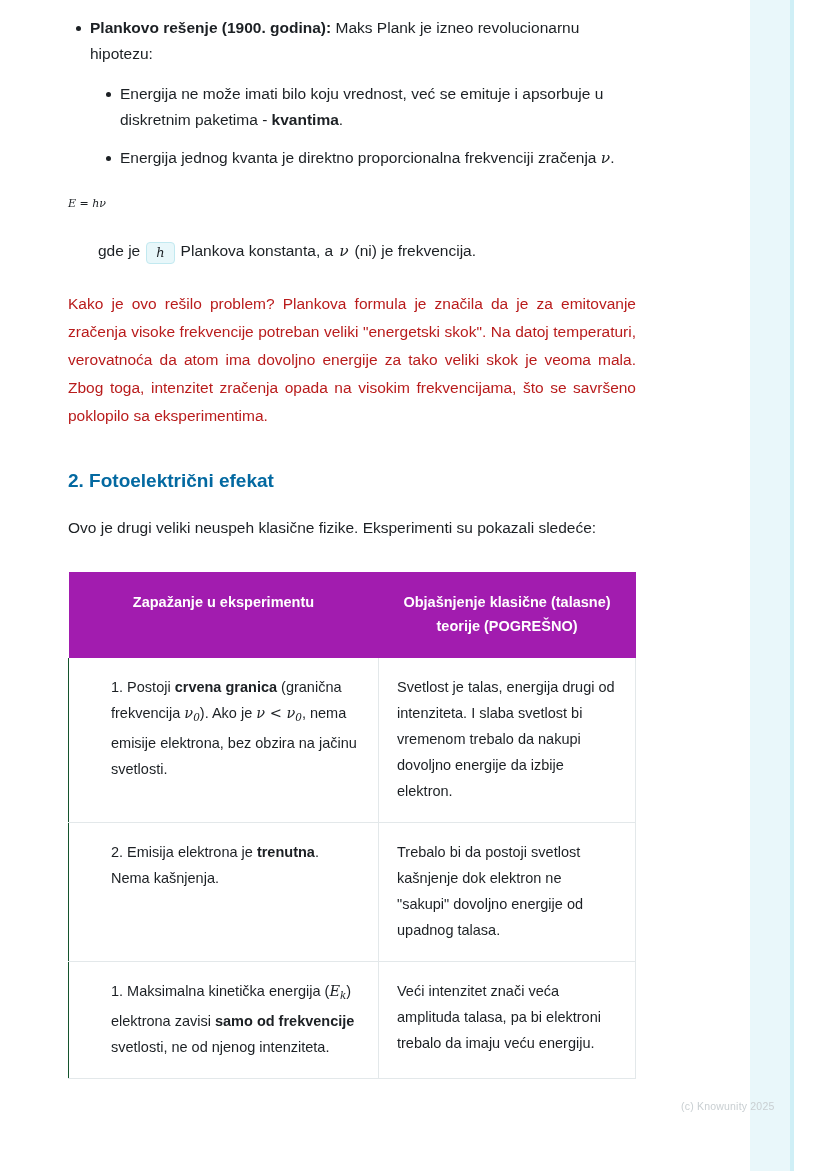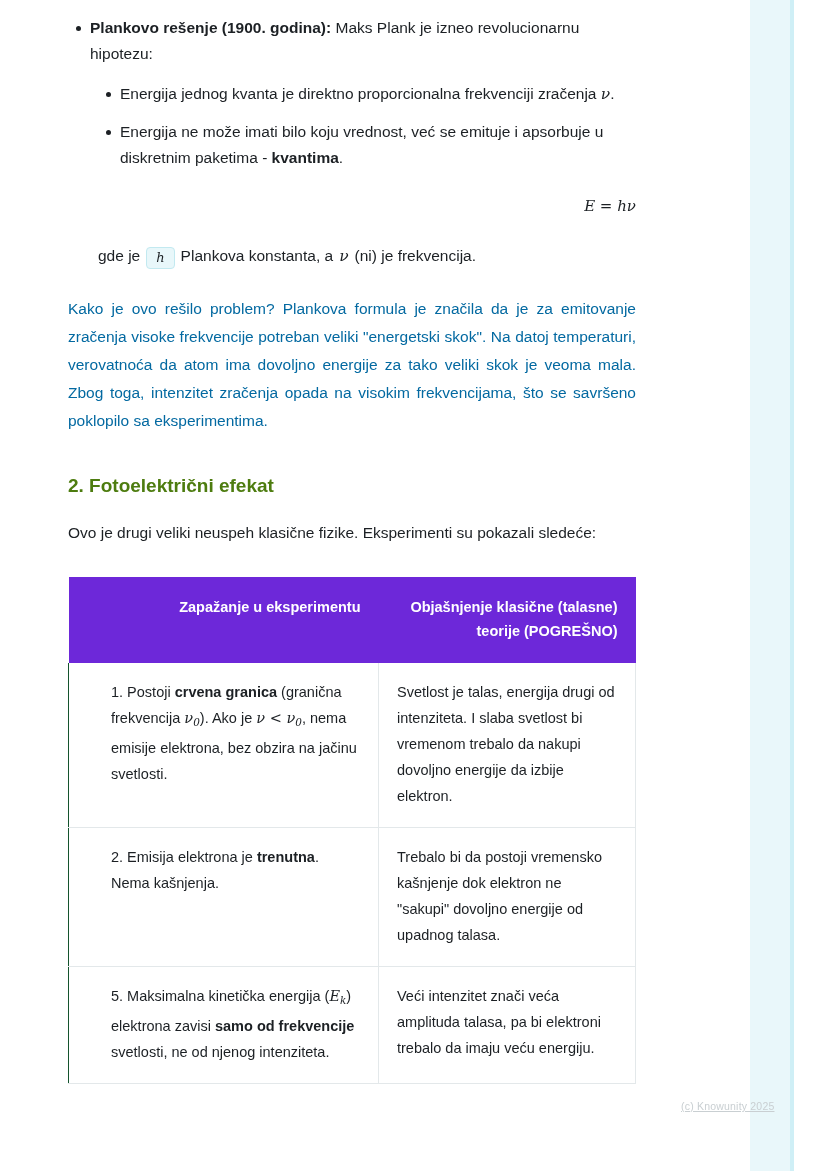--- a/index.html
+++ b/index.html
@@ -88,23 +88,23 @@
   }
 
   .indent-para {
     margin: 22px 0 0 30px;
     font-size: 15.5px;
     line-height: 26px;
   }
 
   .formula {
     margin: 26px 0 0 0;
-    text-align: right;
+    text-align: left;
     font-family: "DejaVu Serif", serif;
-    font-size: 15px;
+    font-size: 11px;
     font-style: italic;
     color: #1c2024;
   }
 
   .gde-line {
     margin: 28px 0 0 30px;
     font-size: 15.5px;
     line-height: 26px;
     display: flex;
     align-items: flex-end;
@@ -122,49 +122,49 @@
     font-size: 13px;
     color: #1c2024;
     line-height: 18px;
   }
 
   .body-para {
     margin-top: 26px;
     font-size: 15.5px;
     line-height: 28px;
     text-align: justify;
-    color: #0369a1;
+    color: #b91c1c;
   }
 
   h2.section {
     margin: 38px 0 0 0;
     font-size: 19px;
     line-height: 26px;
     font-weight: bold;
-    color: #4d7c0f;
+    color: #0369a1;
   }
 
   .intro-para {
     margin-top: 20px;
     font-size: 15.5px;
     line-height: 28px;
     text-align: justify;
   }
 
   
   table.cmp {
     margin-top: 30px;
     border-collapse: collapse;
     width: 100%;
     table-layout: fixed;
   }
   table.cmp th {
-    background: #6d28d9;
+    background: #a21caf;
     color: #ffffff;
-    text-align: right;
+    text-align: center;
     font-size: 14.5px;
     font-weight: bold;
     line-height: 24px;
     padding: 18px 18px 20px 18px;
     vertical-align: top;
   }
   table.cmp th.col1 { width: 274px; }
   table.cmp td {
     border: 1px solid #e3e8ea;
     border-top: none;
@@ -203,40 +203,39 @@
     background: #ffffff;
   }
 
   .watermark {
     position: absolute;
     left: 681px;
     top: 1100px;
     font-size: 10.5px;
     color: #c9cfd2;
     letter-spacing: 0.2px;
-    text-decoration: underline;
   }
 </style>
 </head>
 <body>
 
 <div class="page">
 
   <div class="content">
 
     <ul class="level1">
       <li>
         <span class="bold">Plankovo rešenje (1900. godina):</span><span> Maks Plank je izneo revolucionarnu hipotezu:</span>
 
         <ul class="level2">
           <li>
-            <span>Energija jednog kvanta je direktno proporcionalna frekvenciji zračenja </span><span class="math">ν</span><span>.</span>
+            <span>Energija ne može imati bilo koju vrednost, već se emituje i apsorbuje u diskretnim paketima - </span><span class="bold">kvantima</span><span>.</span>
           </li>
           <li>
-            <span>Energija ne može imati bilo koju vrednost, već se emituje i apsorbuje u diskretnim paketima - </span><span class="bold">kvantima</span><span>.</span>
+            <span>Energija jednog kvanta je direktno proporcionalna frekvenciji zračenja </span><span class="math">ν</span><span>.</span>
           </li>
         </ul>
       </li>
     </ul>
 
 
     <div class="formula">E = hν</div>
 
     <div class="gde-line">
       <span>gde je</span>
@@ -263,25 +262,25 @@
         <tr>
           <td>
             <span id="r0c0"><span>1. Postoji </span><span class="bold">crvena granica</span><span> (granična frekvencija </span><span class="math">ν<sub>0</sub></span><span>). Ako je </span><span class="math">ν &lt; ν<sub>0</sub></span><span>, nema emisije elektrona, bez obzira na jačinu svetlosti.</span></span>
           </td>
           <td>Svetlost je talas, energija drugi od intenziteta. I slaba svetlost bi vremenom trebalo da nakupi dovoljno energije da izbije elektron.</td>
         </tr>
         <tr>
           <td>
             <span id="r1c0"><span>2. Emisija elektrona je </span><span class="bold">trenutna</span><span>. Nema kašnjenja.</span></span>
           </td>
-          <td>Trebalo bi da postoji vremensko kašnjenje dok elektron ne "sakupi" dovoljno energije od upadnog talasa.</td>
+          <td>Trebalo bi da postoji svetlost kašnjenje dok elektron ne "sakupi" dovoljno energije od upadnog talasa.</td>
         </tr>
         <tr>
           <td>
-            <span id="r2c0"><span>5. Maksimalna kinetička energija (</span><span class="math">E<sub>k</sub></span><span>) elektrona zavisi </span><span class="bold">samo od frekvencije</span><span> svetlosti, ne od njenog intenziteta.</span></span>
+            <span id="r2c0"><span>1. Maksimalna kinetička energija (</span><span class="math">E<sub>k</sub></span><span>) elektrona zavisi </span><span class="bold">samo od frekvencije</span><span> svetlosti, ne od njenog intenziteta.</span></span>
           </td>
           <td>Veći intenzitet znači veća amplituda talasa, pa bi elektroni trebalo da imaju veću energiju.</td>
         </tr>
       </tbody>
     </table>
 
   </div>
 
   <div class="rail">
     <div class="band1"></div>

